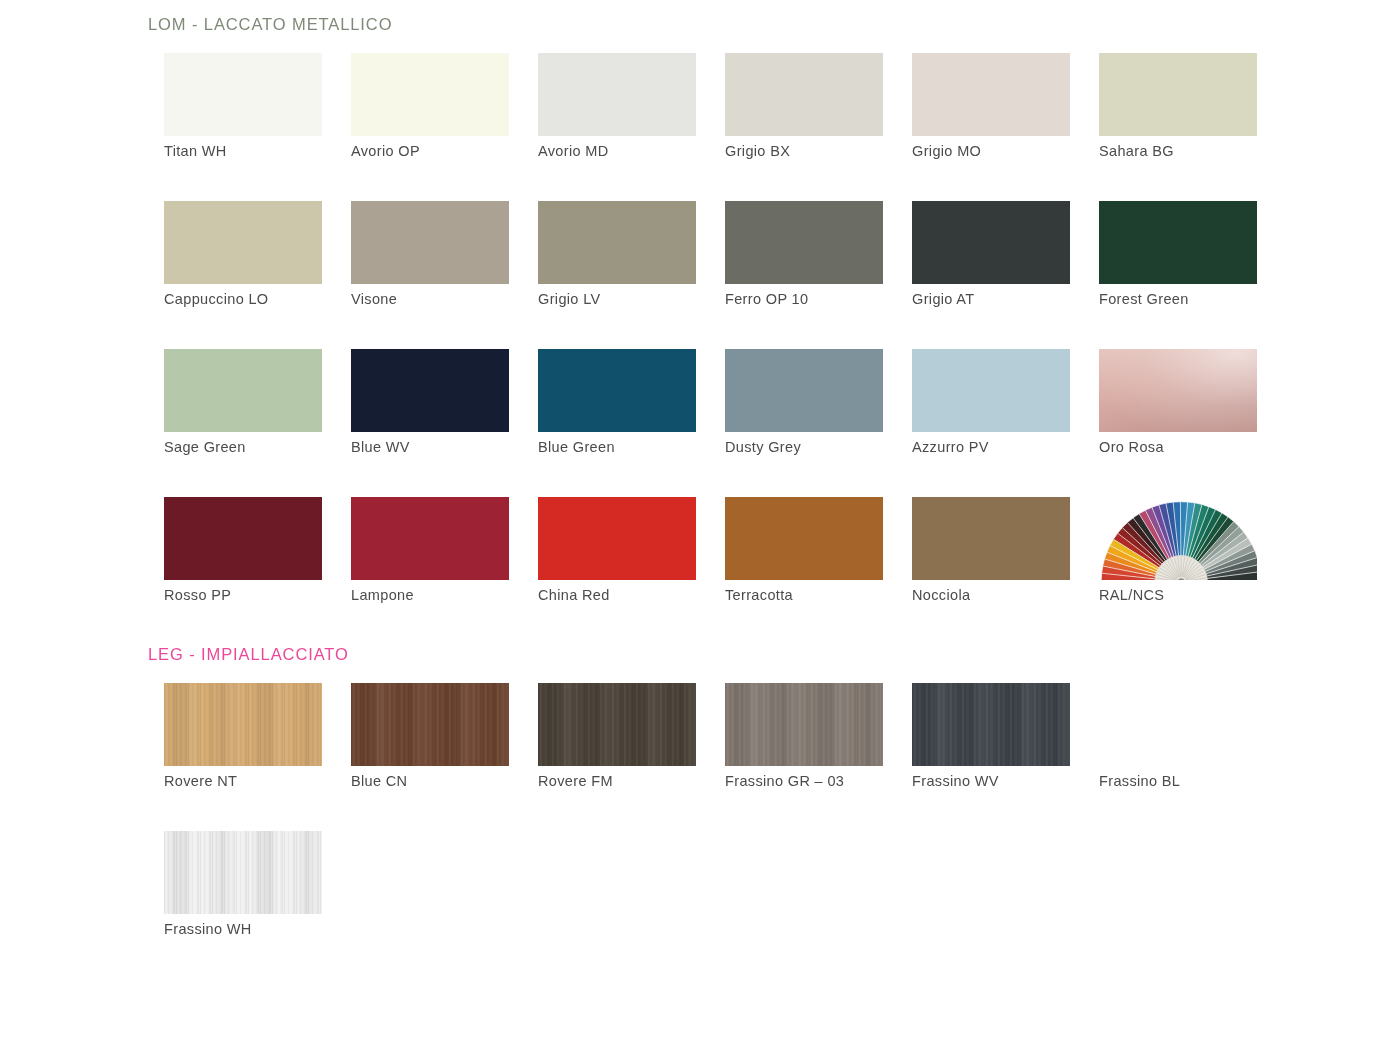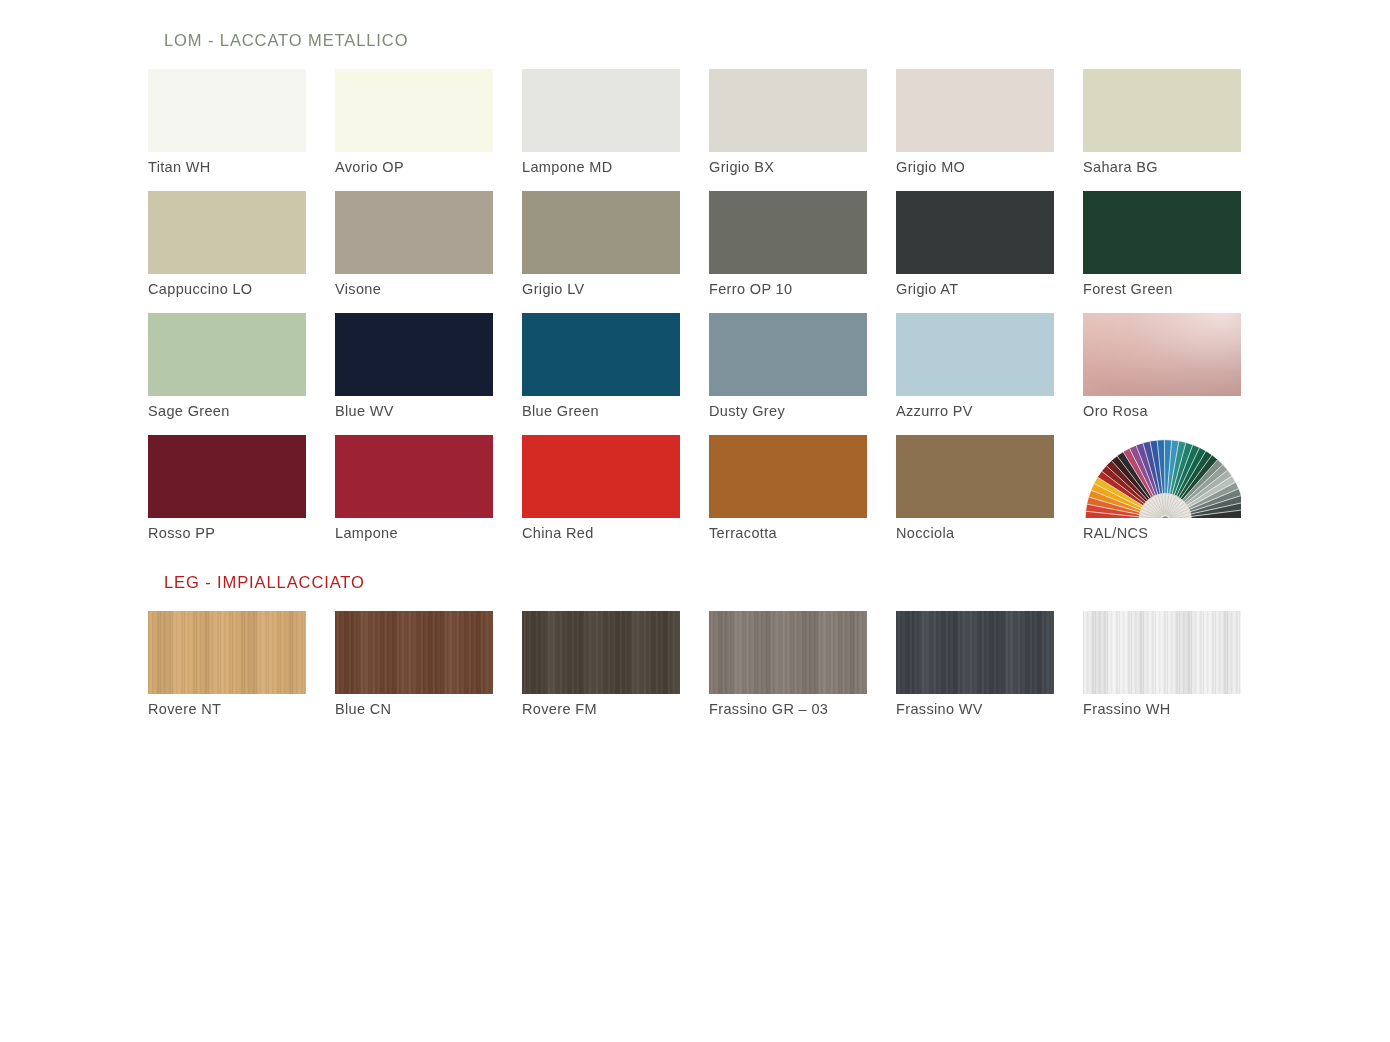--- a/index.html
+++ b/index.html
@@ -24,41 +24,42 @@
   }
 
   
   .section { padding: 0 0 0 0; }
 
   .section-title {
     font-size: 16.5px;
     letter-spacing: 0.9px;
     color: #7e8a78;
     font-weight: 400;
-    margin: 16px;
+    margin: 0;
     padding-left: 148px;
     white-space: nowrap;
   }
 
   #section-lom .section-title { padding-top: 15px; }
   #section-leg .section-title { padding-top: 0px; }
 
   
   .swatch-grid {
     display: grid;
     grid-template-columns: repeat(6, 158px);
     column-gap: 29px;
     row-gap: 0px;
     padding-left: 148px;
   }
 
   .swatch-cell {
     width: 158px;
-    height: 122px;
+    height: 148px;
     position: relative;
+    margin-left: 16px;
   }
 
   .swatch-chip {
     width: 158px;
     height: 83px;
     position: relative;
     overflow: hidden;
     background-repeat: no-repeat;
     background-size: 100% 100%;
   }
@@ -136,21 +137,21 @@
         <div class="swatch-cell">
           <div class="swatch-chip" style="background: rgb(246, 246, 240);"></div>
           <div class="swatch-label">Titan WH</div>
         </div>
         <div class="swatch-cell">
           <div class="swatch-chip" style="background: rgb(248, 248, 233);"></div>
           <div class="swatch-label">Avorio OP</div>
         </div>
         <div class="swatch-cell">
           <div class="swatch-chip" style="background: rgb(229, 229, 226);"></div>
-          <div class="swatch-label">Lampone MD</div>
+          <div class="swatch-label">Avorio MD</div>
         </div>
         <div class="swatch-cell">
           <div class="swatch-chip" style="background: rgb(220, 218, 208);"></div>
           <div class="swatch-label">Grigio BX</div>
         </div>
         <div class="swatch-cell">
           <div class="swatch-chip" style="background: rgb(226, 217, 210);"></div>
           <div class="swatch-label">Grigio MO</div>
         </div>
         <div class="swatch-cell">
@@ -288,21 +289,21 @@
               <line x1="87.16" y1="84.66" x2="107.16" y2="84.66" stroke="#b9b4aa" stroke-width="0.5"></line>
               <circle cx="82.16" cy="84.66" r="3.4" fill="#8d8a82"></circle>
             </svg>
           </div>
           <div class="swatch-label">RAL/NCS</div>
         </div>
       </div>
   </div>
 
   <div class="section" id="section-leg">
-    <div class="section-title" style="color: #b91c1c;">LEG - IMPIALLACCIATO</div>
+    <div class="section-title" style="color: #ec4899;">LEG - IMPIALLACCIATO</div>
     <div class="swatch-grid" id="leg-grid">
         <div class="swatch-cell">
           <div class="swatch-chip wood" style="background: rgb(214, 171, 114);"></div>
           <div class="swatch-label">Rovere NT</div>
         </div>
         <div class="swatch-cell">
           <div class="swatch-chip wood" style="background: rgb(110, 69, 48);"></div>
           <div class="swatch-label">Blue CN</div>
         </div>
         <div class="swatch-cell">
@@ -311,19 +312,23 @@
         </div>
         <div class="swatch-cell">
           <div class="swatch-chip wood" style="background: rgb(132, 122, 114);"></div>
           <div class="swatch-label">Frassino GR – 03</div>
         </div>
         <div class="swatch-cell">
           <div class="swatch-chip wood" style="background: rgb(63, 68, 75);"></div>
           <div class="swatch-label">Frassino WV</div>
         </div>
         <div class="swatch-cell">
+          <div class="swatch-chip" style="background: transparent;"></div>
+          <div class="swatch-label">Frassino BL</div>
+        </div>
+        <div class="swatch-cell">
           <div class="swatch-chip wood" style="background: rgb(242, 242, 242);"></div>
           <div class="swatch-label">Frassino WH</div>
         </div>
       </div>
   </div>
 
 </div>
 
 </body></html>

